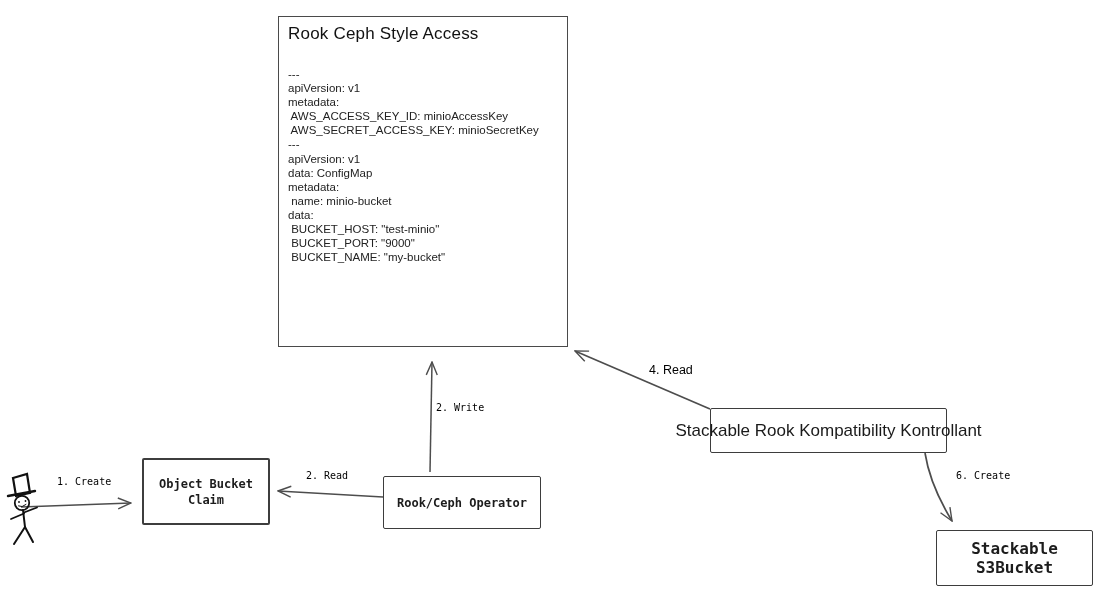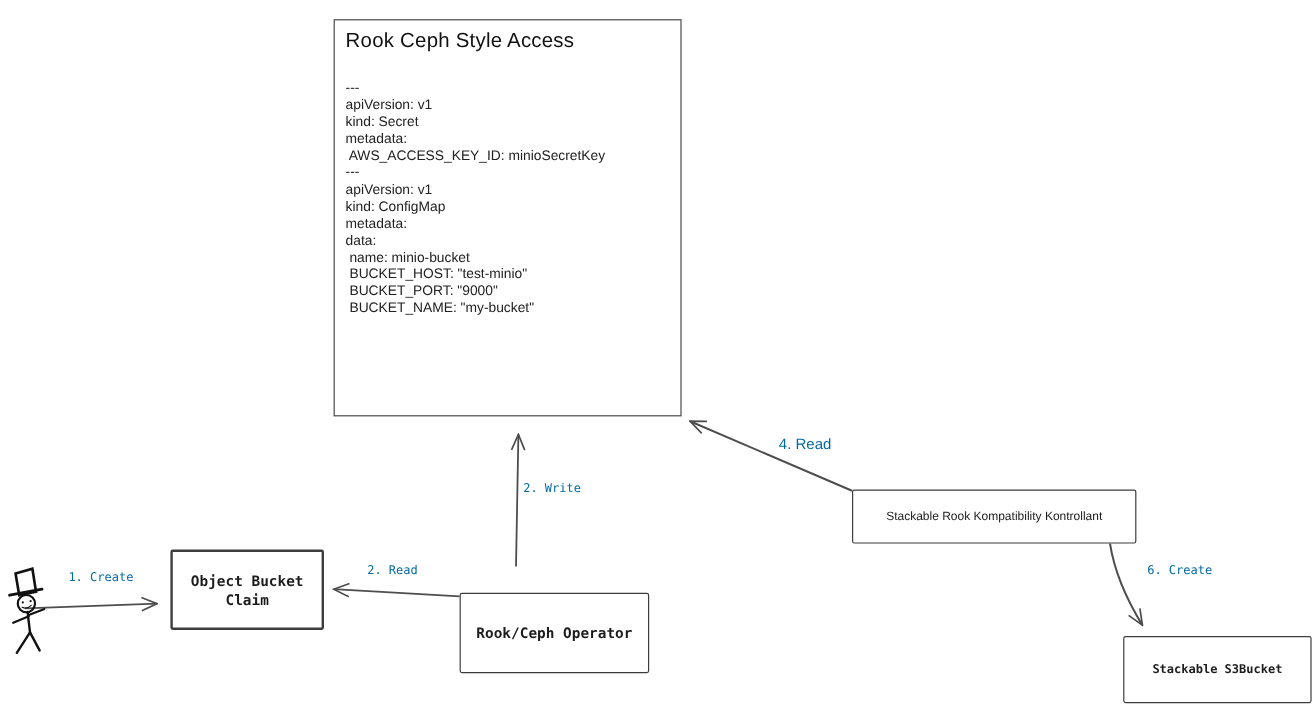--- a/index.html
+++ b/index.html
@@ -67,43 +67,42 @@
     width: 128px; height: 67px;
     border-width: 2px;
     font-family: "DejaVu Sans Mono", monospace;
     font-weight: bold;
     font-size: 12px;
     line-height: 16px;
     padding: 0 4px;
   }
   .operator-box {
     left: 383px; top: 476px;
-    width: 158px; height: 67px;
+    width: 158px; height: 53px;
     font-family: "DejaVu Sans Mono", monospace;
     font-weight: bold;
     font-size: 12px;
-    margin-top: 18px;
   }
   .kontrollant-box {
     left: 710px; top: 408px;
     width: 237px; height: 45px;
-    font-size: 10px;
+    font-size: 17px;
     white-space: nowrap;
     color: #1a1a1a;
   }
   .s3bucket-box {
     left: 936px; top: 530px;
     width: 157px; height: 56px;
     font-family: "DejaVu Sans Mono", monospace;
     font-weight: bold;
-    font-size: 10px;
+    font-size: 16px;
   }
   .edge-label {
     position: absolute;
-    color: #0369a1;
+    color: #000000;
     white-space: nowrap;
   }
   .edge-label.mono {
     font-family: "DejaVu Sans Mono", monospace;
     font-size: 10px;
   }
   .edge-label.sans {
     font-family: "Liberation Sans", sans-serif;
     font-size: 12.5px;
   }
@@ -158,29 +157,29 @@
       <path d="M 25,527 L 14,544" stroke-width="2"></path>
       <path d="M 25,527 L 33,542" stroke-width="2"></path>
     </g>
   </svg>
 
   <div class="node main-box">
     <div class="main-title">Rook Ceph Style Access</div>
     <div class="yaml">
         <div>---</div>
         <div>apiVersion: v1</div>
-        <div>kind: Secret</div>
         <div>metadata:</div>
-        <div> AWS_ACCESS_KEY_ID: minioSecretKey</div>
+        <div> AWS_ACCESS_KEY_ID: minioAccessKey</div>
+        <div> AWS_SECRET_ACCESS_KEY: minioSecretKey</div>
         <div>---</div>
         <div>apiVersion: v1</div>
-        <div>kind: ConfigMap</div>
+        <div>data: ConfigMap</div>
         <div>metadata:</div>
+        <div> name: minio-bucket</div>
         <div>data:</div>
-        <div> name: minio-bucket</div>
         <div> BUCKET_HOST: "test-minio"</div>
         <div> BUCKET_PORT: "9000"</div>
         <div> BUCKET_NAME: "my-bucket"</div>
       </div>
   </div>
 
   <div class="node sketch obc-box">
     <span>Object Bucket Claim</span>
   </div>
 

